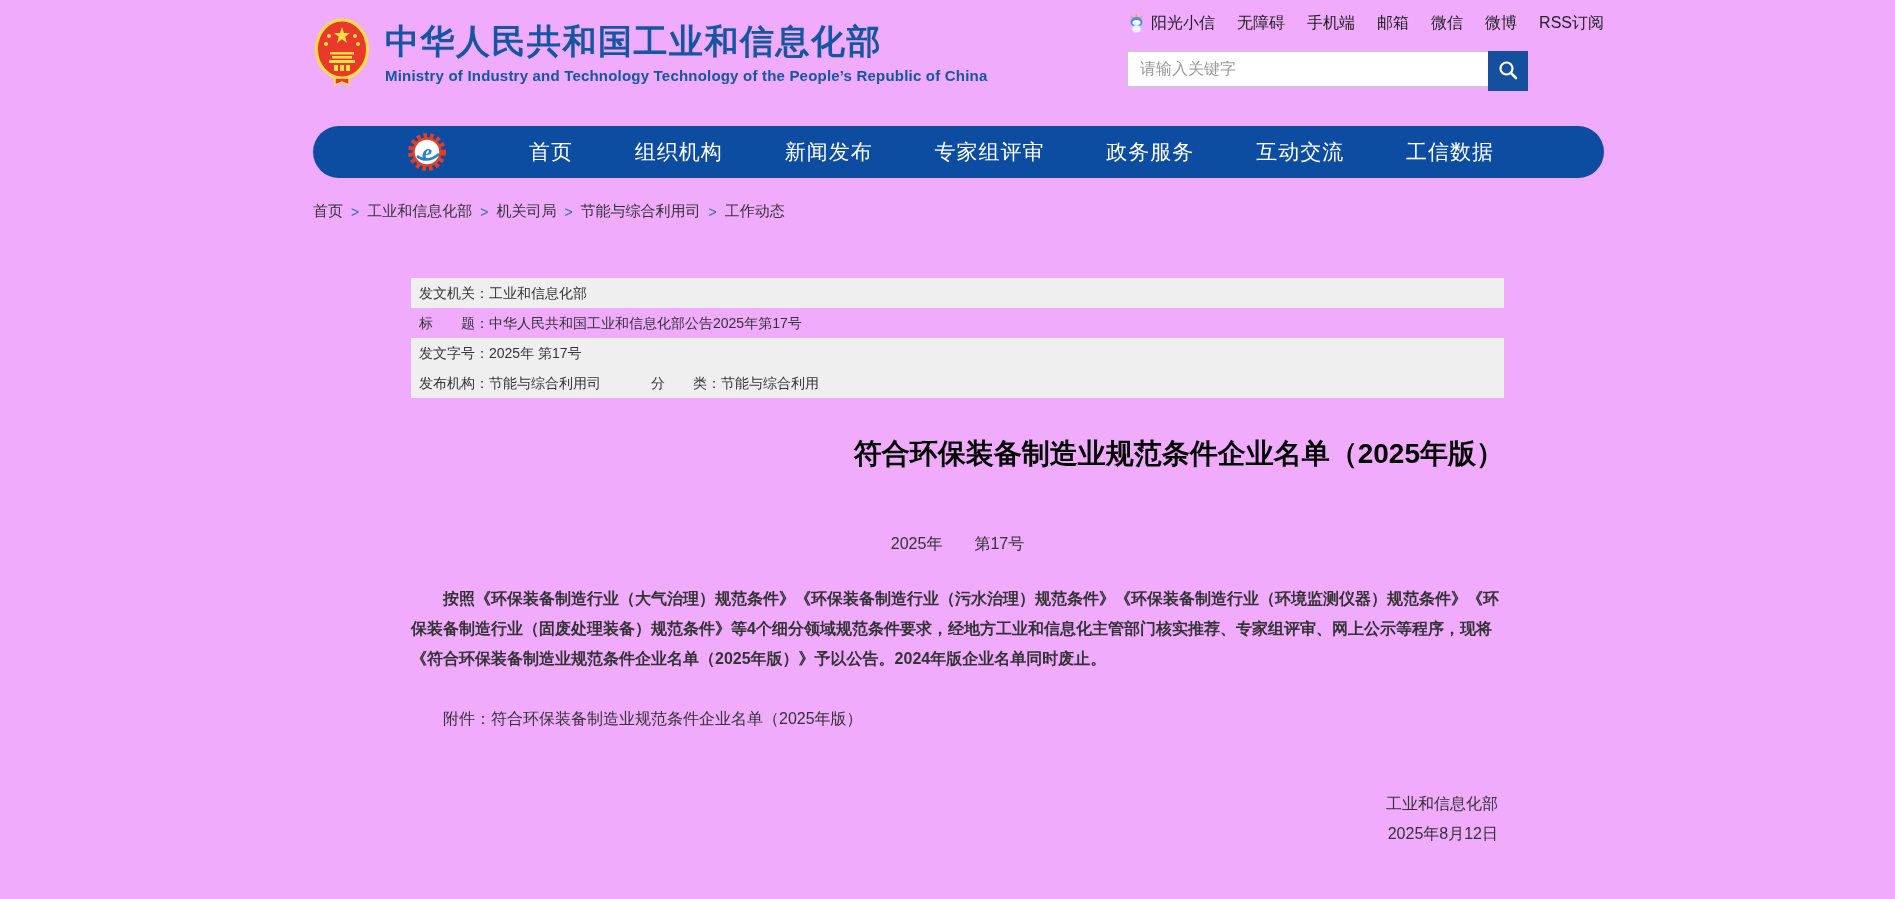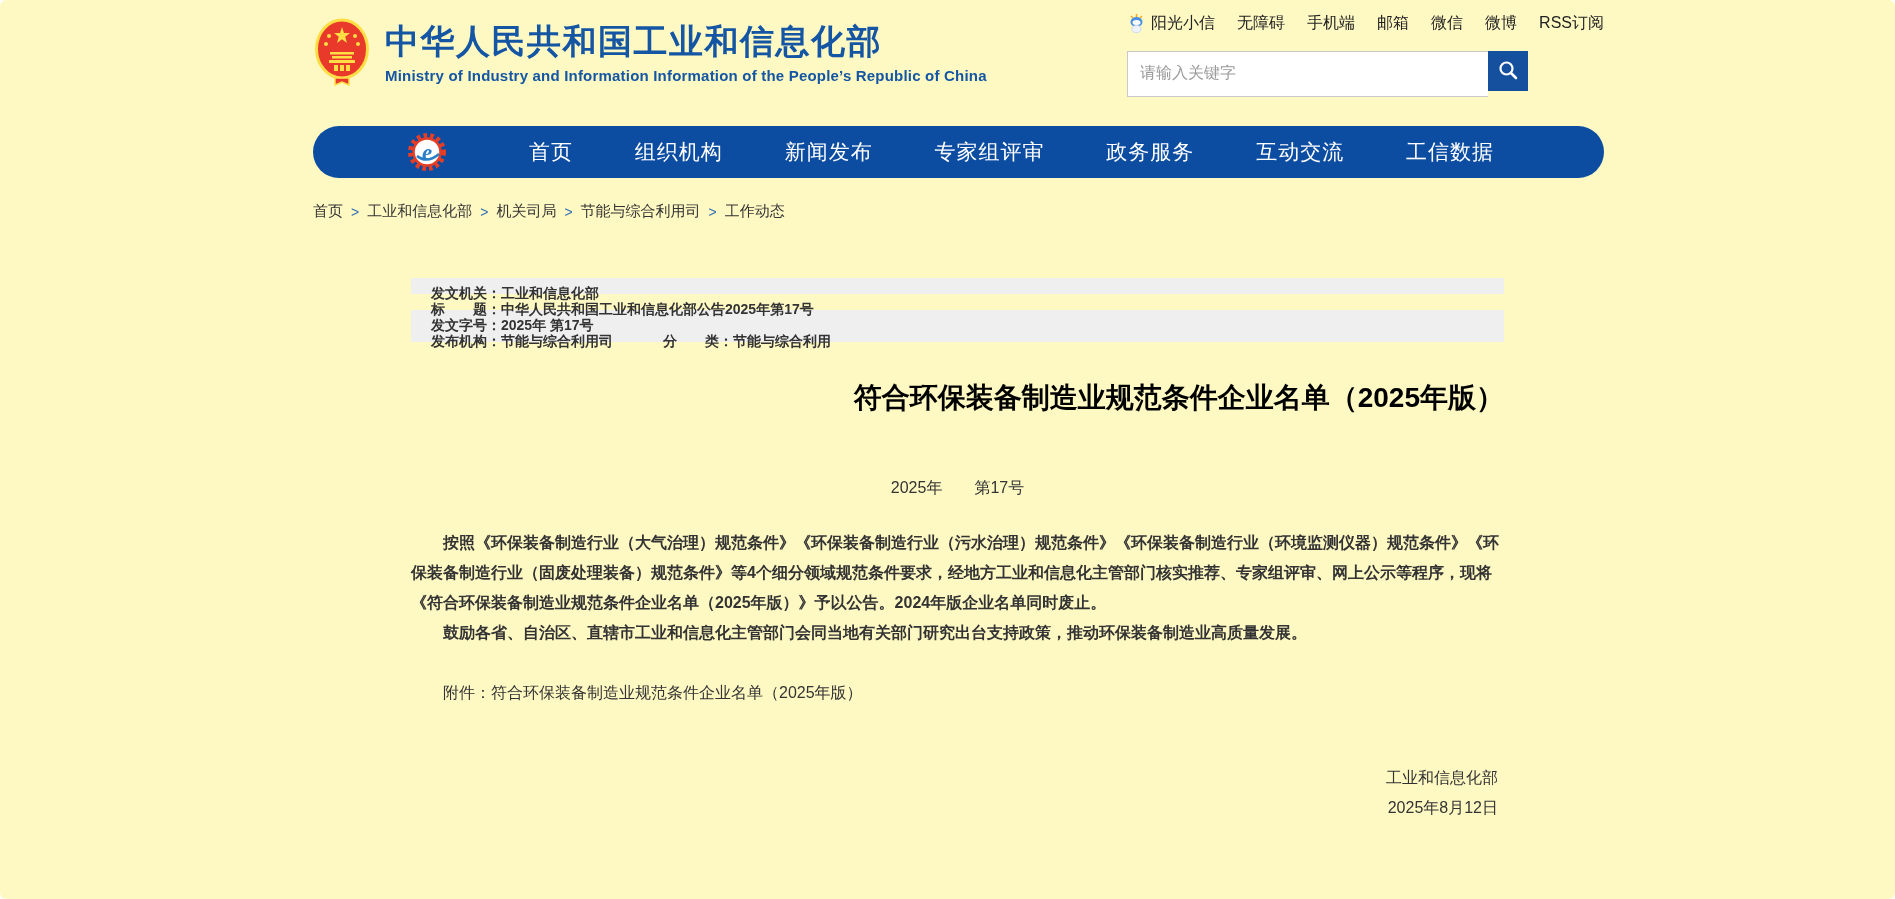--- a/index.html
+++ b/index.html
@@ -1,51 +1,51 @@
 <!DOCTYPE html>
 <html><head>
 <meta charset="utf-8">
 <style>
   html,body{margin:0;padding:0;}
   body{font-family:"Liberation Sans","DejaVu Sans",sans-serif;background:#fff;}
-  .page{position:relative;width:1895px;height:899px;overflow:hidden;background:#fef9c3;border-radius:6px;}
+  .page{position:relative;width:1895px;height:899px;overflow:hidden;background:#f0abfc;}
   .site{width:1291px;margin-left:313px;}
 
   
   .topbar{position:relative;height:126px;}
   .brand{position:absolute;left:2px;top:16px;display:flex;align-items:flex-start;}
   .emblem{display:inline-block;width:54px;height:70px;margin-top:2px;}
   .brand-text{margin-left:16px;}
   .site-title{font-size:34px;font-weight:bold;color:#1456a4;letter-spacing:1.5px;line-height:1.15;margin-top:6px;}
   .site-subtitle{font-size:15px;font-weight:600;color:#1456a4;margin-top:6px;letter-spacing:.2px;}
 
   .header-right{position:absolute;right:0;top:12px;display:flex;flex-direction:column;align-items:flex-start;}
   .top-links{display:flex;align-items:center;gap:22px;font-size:16px;color:#222;height:22px;}
   .top-link{color:#222;text-decoration:none;display:flex;align-items:center;gap:5px;cursor:pointer;}
   .robot{display:inline-block;width:19px;height:20px;}
   .search{display:flex;margin-top:17px;}
-  .search input{width:361px;height:46px;box-sizing:border-box;border:1px solid #c9c9c9;border-right:none;padding:0 12px;font-size:16px;color:#333;outline:none;font-family:Liberation Mono, monospace;}
+  .search input{width:361px;height:36px;box-sizing:border-box;border:1px solid #c9c9c9;border-right:none;padding:0 12px;font-size:16px;color:#333;outline:none;font-family:Liberation Sans, sans-serif;}
   .search input::placeholder{color:#9a9a9a;}
   .search button{width:40px;height:40px;border:none;background:#14509e;cursor:pointer;display:flex;align-items:center;justify-content:center;padding:0;}
 
   
   .mainnav{height:52px;background:#0c4da2;border-radius:26px;display:flex;align-items:center;}
   .nav-logo{width:44px;height:44px;margin-left:92px;flex:0 0 auto;}
   .nav-items{flex:1;display:flex;justify-content:space-between;padding:0 110px 0 80px;}
   .nav-item{color:#fff;font-size:21px;text-decoration:none;cursor:pointer;letter-spacing:1px;}
 
   
   .breadcrumb{margin-top:24px;font-size:15px;color:#333;display:flex;align-items:center;gap:8px;}
   .breadcrumb a{color:#333;text-decoration:none;cursor:pointer;}
   .breadcrumb .sep{color:#2f6db5;font-size:14px;}
 
   
   .doc{width:1093px;margin:57px 0 0 98px;}
   .meta-table{width:100%;font-size:14px;color:#333;}
-  .mrow{display:flex;height:16px;line-height:30px;padding-left:20px;box-sizing:border-box;font-weight:bold;}
+  .mrow{display:flex;height:30px;line-height:30px;padding-left:8px;box-sizing:border-box;}
   .mrow.gray{background:#efefef;}
   .mcell{display:flex;}
   .mcell.first{width:232px;flex:0 0 auto;}
   .lbl{white-space:pre;}
   .val{white-space:pre;}
 
   .title{font-size:28px;font-weight:bold;color:#000;text-align:right;margin:36px 0 0 0;line-height:40px;}
   .docnum{font-size:16px;color:#333;text-align:center;margin-top:55px;line-height:30px;white-space:pre;}
   .body-text{margin-top:25px;}
   .body-text p{margin:0;font-size:16px;color:#333;line-height:30px;text-indent:2em;font-weight:bold;}
@@ -72,21 +72,21 @@
             <rect x="17" y="38" width="20" height="2.5" fill="#ffde45"></rect>
             <rect x="14" y="42" width="26" height="3" fill="#ffde45"></rect>
             <rect x="19" y="47" width="4" height="6" fill="#ffde45"></rect>
             <rect x="25" y="47" width="4" height="6" fill="#ffde45"></rect>
             <rect x="31" y="47" width="4" height="6" fill="#ffde45"></rect>
             <path d="M20 60 h14 v7 l-7 -3 l-7 3 z" fill="#e8392b" stroke="#ffde45" stroke-width="1.5"></path>
           </svg>
         </span>
         <div class="brand-text">
           <div class="site-title">中华人民共和国工业和信息化部</div>
-          <div class="site-subtitle">Ministry of Industry and Information Information of the People’s Republic of China</div>
+          <div class="site-subtitle">Ministry of Industry and Technology Technology of the People’s Republic of China</div>
         </div>
       </div>
 
       <div class="header-right">
         <div class="top-links">
           <a class="top-link">
             <span class="robot">
               <svg width="19" height="20" viewBox="0 0 19 20">
                 <line x1="4" y1="3" x2="6" y2="5" stroke="#f5a623" stroke-width="1.5"></line>
                 <line x1="15" y1="3" x2="13" y2="5" stroke="#f5a623" stroke-width="1.5"></line>
@@ -183,21 +183,20 @@
           </span>
         </div>
       </div>
 
       <h1 class="title">符合环保装备制造业规范条件企业名单（2025年版）</h1>
 
       <div class="docnum">2025年　　第17号</div>
 
       <div class="body-text">
         <p>按照《环保装备制造行业（大气治理）规范条件》《环保装备制造行业（污水治理）规范条件》《环保装备制造行业（环境监测仪器）规范条件》《环保装备制造行业（固废处理装备）规范条件》等4个细分领域规范条件要求，经地方工业和信息化主管部门核实推荐、专家组评审、网上公示等程序，现将《符合环保装备制造业规范条件企业名单（2025年版）》予以公告。2024年版企业名单同时废止。</p>
-        <p>鼓励各省、自治区、直辖市工业和信息化主管部门会同当地有关部门研究出台支持政策，推动环保装备制造业高质量发展。</p>
       </div>
 
       <div class="attachment">附件：符合环保装备制造业规范条件企业名单（2025年版）</div>
 
       <div class="signature">
         <div>工业和信息化部</div>
         <div>2025年8月12日</div>
       </div>
 
     </main>

